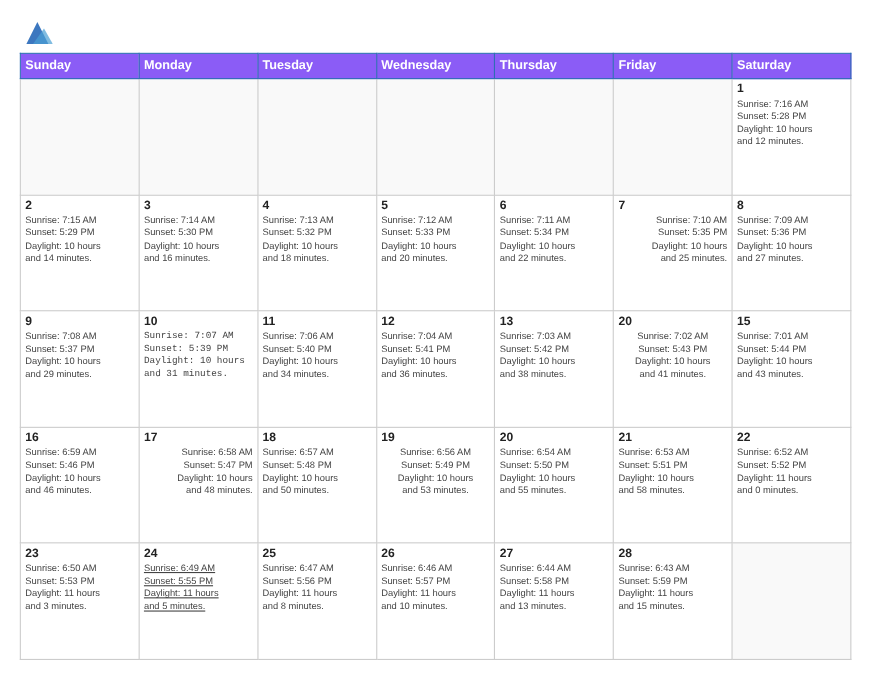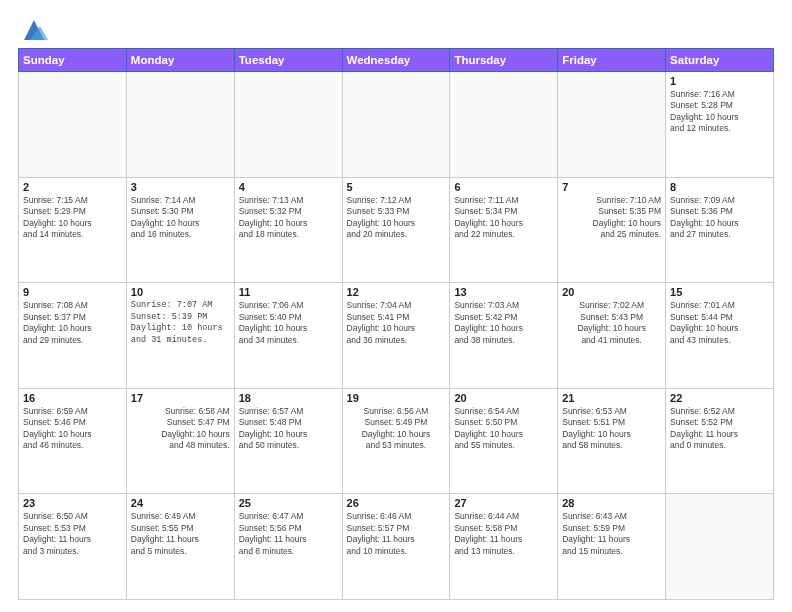--- a/index.html
+++ b/index.html
@@ -296,21 +296,21 @@
         <tr>
           <td>
             <span class="day-num">23</span>
             <div class="day-info" style="white-space: pre-line;">Sunrise: 6:50 AM
 Sunset: 5:53 PM
 Daylight: 11 hours
 and 3 minutes.</div>
           </td>
           <td>
             <span class="day-num">24</span>
-            <div class="day-info" style="white-space: pre-line;">Sunrise: 6:49 AM
+            <div class="day-info" style="white-space: pre-line; text-decoration: underline;">Sunrise: 6:49 AM
 Sunset: 5:55 PM
 Daylight: 11 hours
 and 5 minutes.</div>
           </td>
           <td>
             <span class="day-num">25</span>
             <div class="day-info" style="white-space: pre-line;">Sunrise: 6:47 AM
 Sunset: 5:56 PM
 Daylight: 11 hours
 and 8 minutes.</div>

